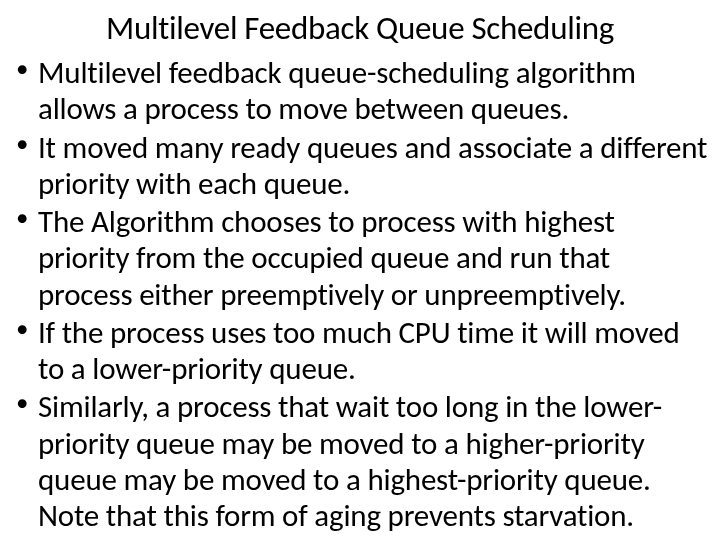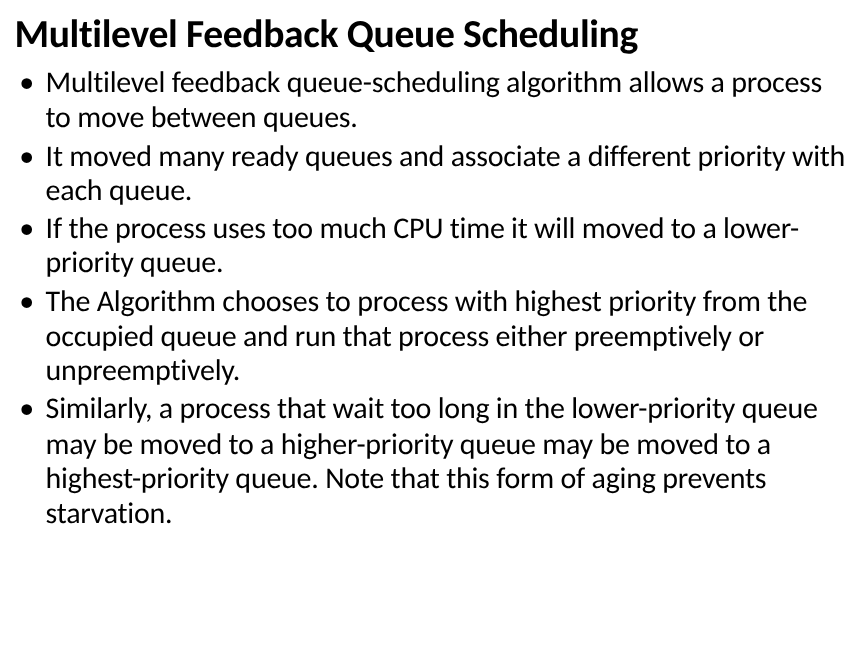--- a/index.html
+++ b/index.html
@@ -15,50 +15,50 @@
       color: #000000;
       overflow: hidden;
     }
     .slide {
       width: 100%;
       height: 100%;
       padding: 8px 12px 12px 12px;
     }
     .title {
       font-size: 33px;
-      font-weight: 700;
-      text-align: left;
+      font-weight: 400;
+      text-align: center;
       margin-bottom: 6px;
       letter-spacing: -0.3px;
     }
     ul.bullets {
       list-style: none;
       padding-left: 0;
     }
     ul.bullets li {
       position: relative;
       padding-left: 26px;
-      font-size: 25px;
+      font-size: 31px;
       line-height: 1.17;
       margin-bottom: 2px;
       letter-spacing: -0.2px;
     }
     ul.bullets li::before {
       content: "•";
       position: absolute;
       left: 4px;
       top: 0;
       font-size: 25px;
     }
   </style>
 </head>
 <body>
 
 <div class="slide">
   <h1 class="title">Multilevel Feedback Queue Scheduling</h1>
   <ul class="bullets">
     <li>Multilevel feedback queue-scheduling algorithm allows a process to move between queues.</li>
     <li>It moved many ready queues and associate a different priority with each queue.</li>
+    <li>The Algorithm chooses to process with highest priority from the occupied queue and run that process either preemptively or unpreemptively.</li>
     <li>If the process uses too much CPU time it will moved to a lower-priority queue.</li>
-    <li>The Algorithm chooses to process with highest priority from the occupied queue and run that process either preemptively or unpreemptively.</li>
     <li>Similarly, a process that wait too long in the lower-priority queue may be moved to a higher-priority queue may be moved to a highest-priority queue. Note that this form of aging prevents starvation.</li>
   </ul>
 </div>
 
 </body></html>

